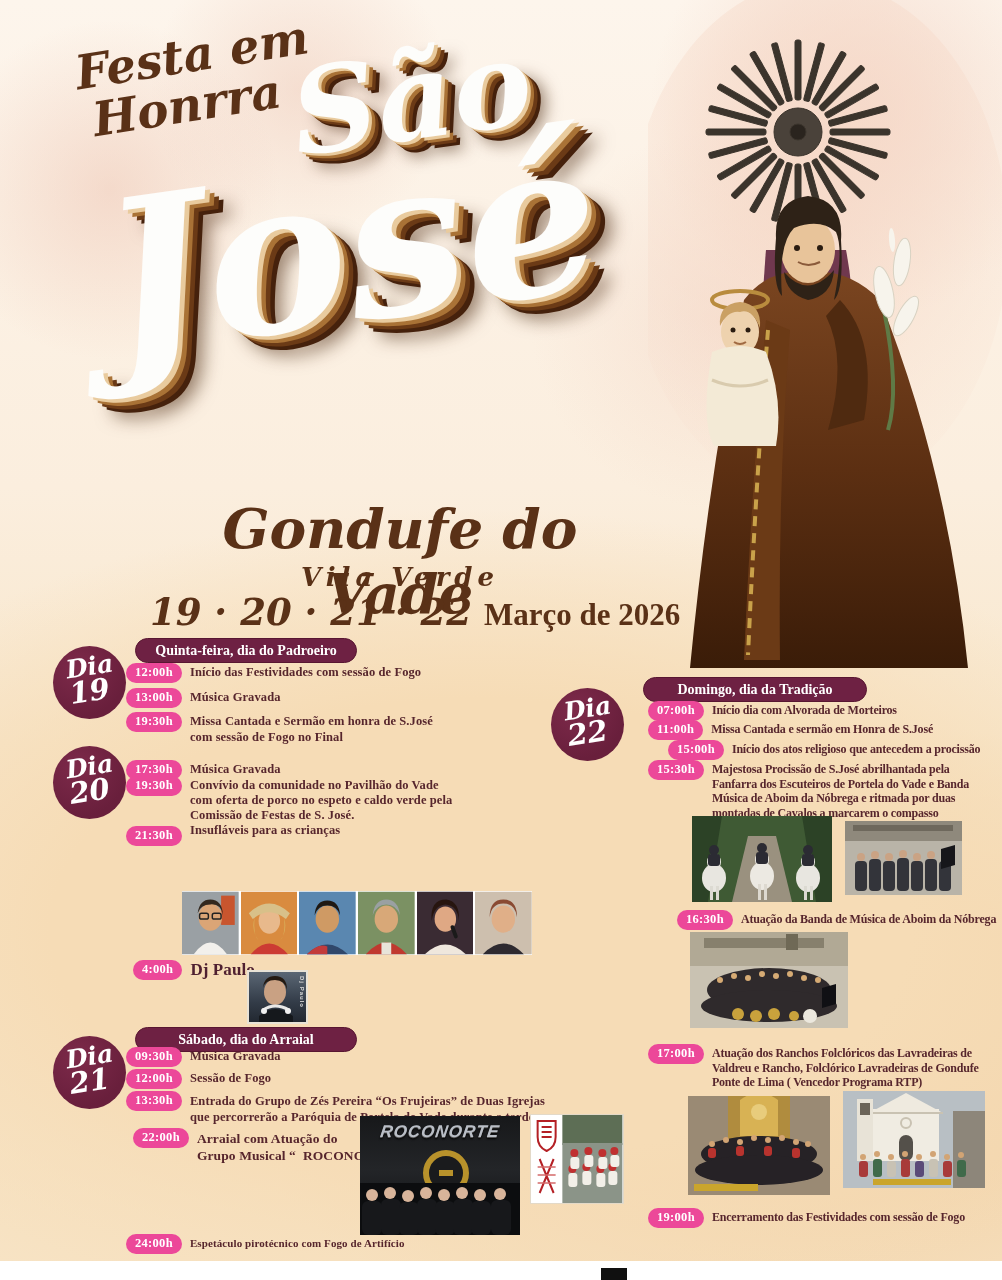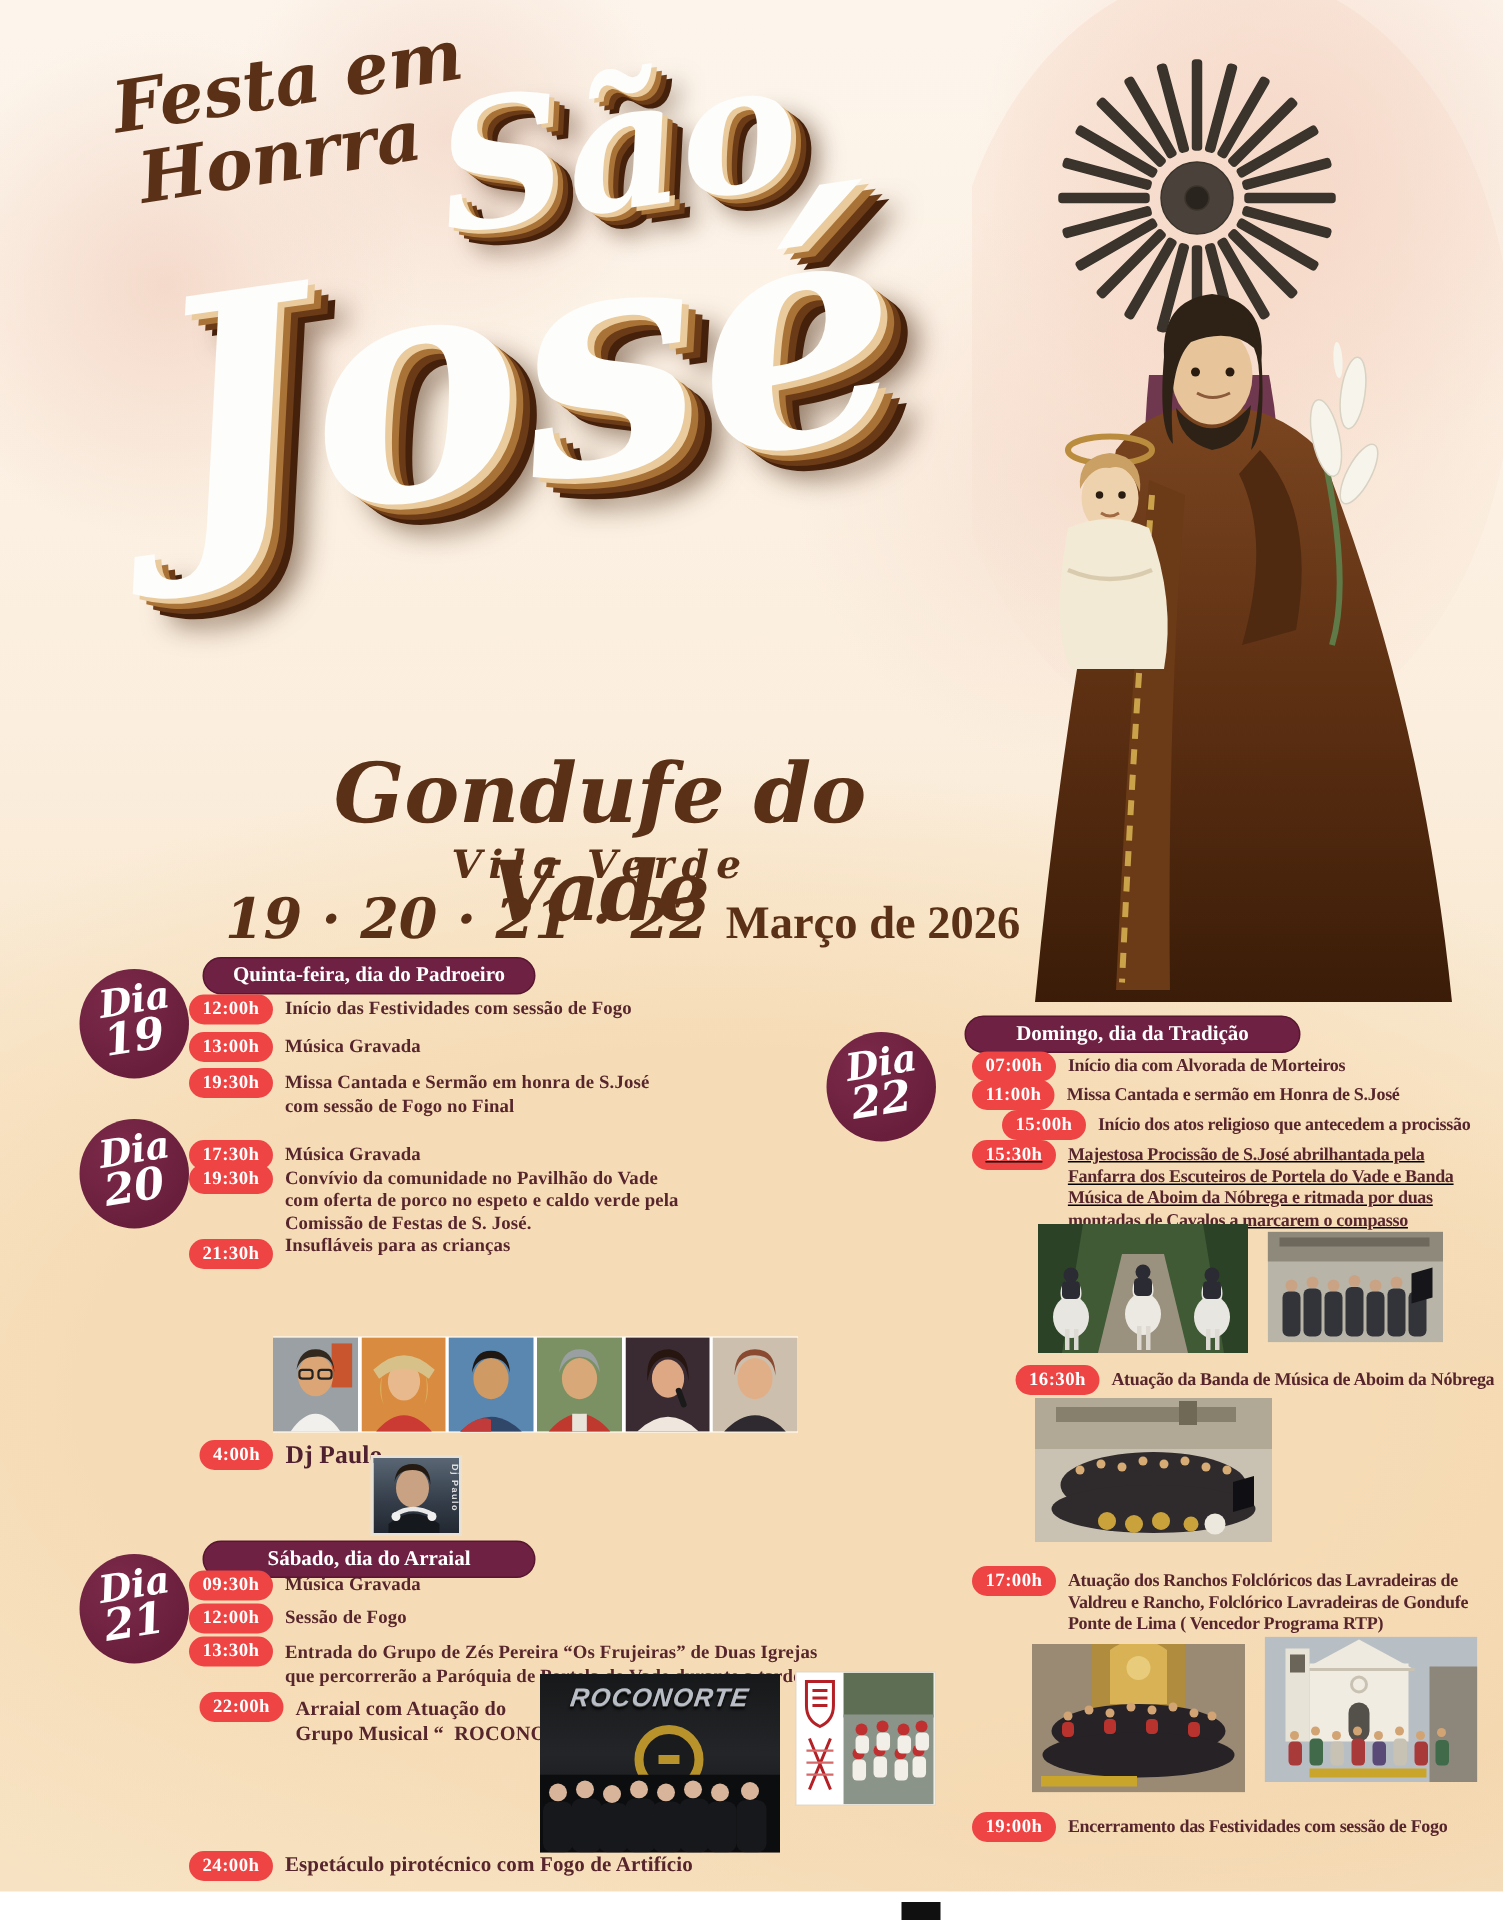--- a/index.html
+++ b/index.html
@@ -36,21 +36,21 @@
   .dates .suffix{font:bold 31px "Liberation Serif",serif;margin-left:8px;}
 
   
   .day-circle{position:absolute;width:73px;height:73px;border-radius:50%;
     background:radial-gradient(circle at 35% 30%, #7d2a4a, #691f3c 70%);color:#fff;text-align:center;}
   .day-circle .w{display:block;font:italic bold 25px "DejaVu Serif",serif;margin-top:6px;transform:rotate(-9deg);}
   .day-circle .n{display:block;font:italic bold 29px "DejaVu Serif",serif;margin-top:-7px;transform:rotate(-9deg);}
   .pill-header{position:absolute;height:23px;background:#6e2143;border:1px solid #581631;border-radius:13px;
     color:#fff;text-align:center;font:bold 14px/23px "Liberation Serif",serif;}
   .event{position:absolute;display:flex;align-items:flex-start;gap:8px;}
-  .time{flex:none;background:#ef4444;color:#fff;border-radius:11px;padding:2px 9px 3px;
+  .time{flex:none;background:#ec4899;color:#fff;border-radius:11px;padding:2px 9px 3px;
     font:bold 12.5px "Liberation Serif",serif;letter-spacing:.3px;text-align:center;}
   .etext{font:bold 12.5px/15.5px "Liberation Serif",serif;color:#57262d;white-space:pre;padding-top:2px;letter-spacing:.1px;}
   .col-r .etext{font-size:12px;line-height:14.5px;letter-spacing:-.2px;}
   .etext.big{font-size:17px;color:#4f2030;}
 
   
   .photo{position:absolute;overflow:hidden;}
   .strip{display:flex;gap:2px;background:#fff;}
   .strip svg{display:block;}
   .dj{background:linear-gradient(180deg,#5a6674,#333c48 60%,#222831);border:2px solid #e8e2d6;}
@@ -357,42 +357,42 @@
             <rect x="20" y="56" width="9" height="14" rx="3"></rect>
           <rect x="34" y="58" width="9" height="14" rx="3"></rect>
             <rect x="46" y="56" width="9" height="14" rx="3"></rect>
         </g>
       </svg>
     </div>
   </div>
 
   <div class="event" style="left:126px;top:1234px;">
     <span class="time">24:00h</span>
-    <span class="etext" style="font-size:14px;">Espetáculo pirotécnico com Fogo de Artifício</span>
+    <span class="etext" style="font-size:11px;">Espetáculo pirotécnico com Fogo de Artifício</span>
   </div>
 
   <div class="col-r">
   <div class="day-circle" style="left:551px;top:688px;">
     <span class="w">Dia</span>
     <span class="n">22</span>
   </div>
   <div class="pill-header" style="left:643px;top:677px;width:222px;">Domingo, dia da Tradição</div>
   <div class="event" style="left:648px;top:701px;">
     <span class="time">07:00h</span>
     <span class="etext">Início dia com Alvorada de Morteiros</span>
   </div>
   <div class="event" style="left:648px;top:720px;">
     <span class="time">11:00h</span>
     <span class="etext">Missa Cantada e sermão em Honra de S.José</span>
   </div>
   <div class="event" style="left:648px;top:740px;padding-left:20px;">
     <span class="time">15:00h</span>
     <span class="etext">Início dos atos religioso que antecedem a procissão</span>
   </div>
-  <div class="event" style="left:648px;top:760px;text-decoration:underline;">
+  <div class="event" style="left:648px;top:760px;">
     <span class="time">15:30h</span>
     <span class="etext">Majestosa Procissão de S.José abrilhantada pela
 Fanfarra dos Escuteiros de Portela do Vade e Banda
 Música de Aboim da Nóbrega e ritmada por duas
 montadas de Cavalos a marcarem o compasso</span>
   </div>
 
   <div class="photo" style="left:692px;top:816px;width:140px;height:86px;">
     <svg class="ph-svg" viewBox="0 0 140 86">
       <rect width="140" height="86" fill="#3f5a34"></rect>

